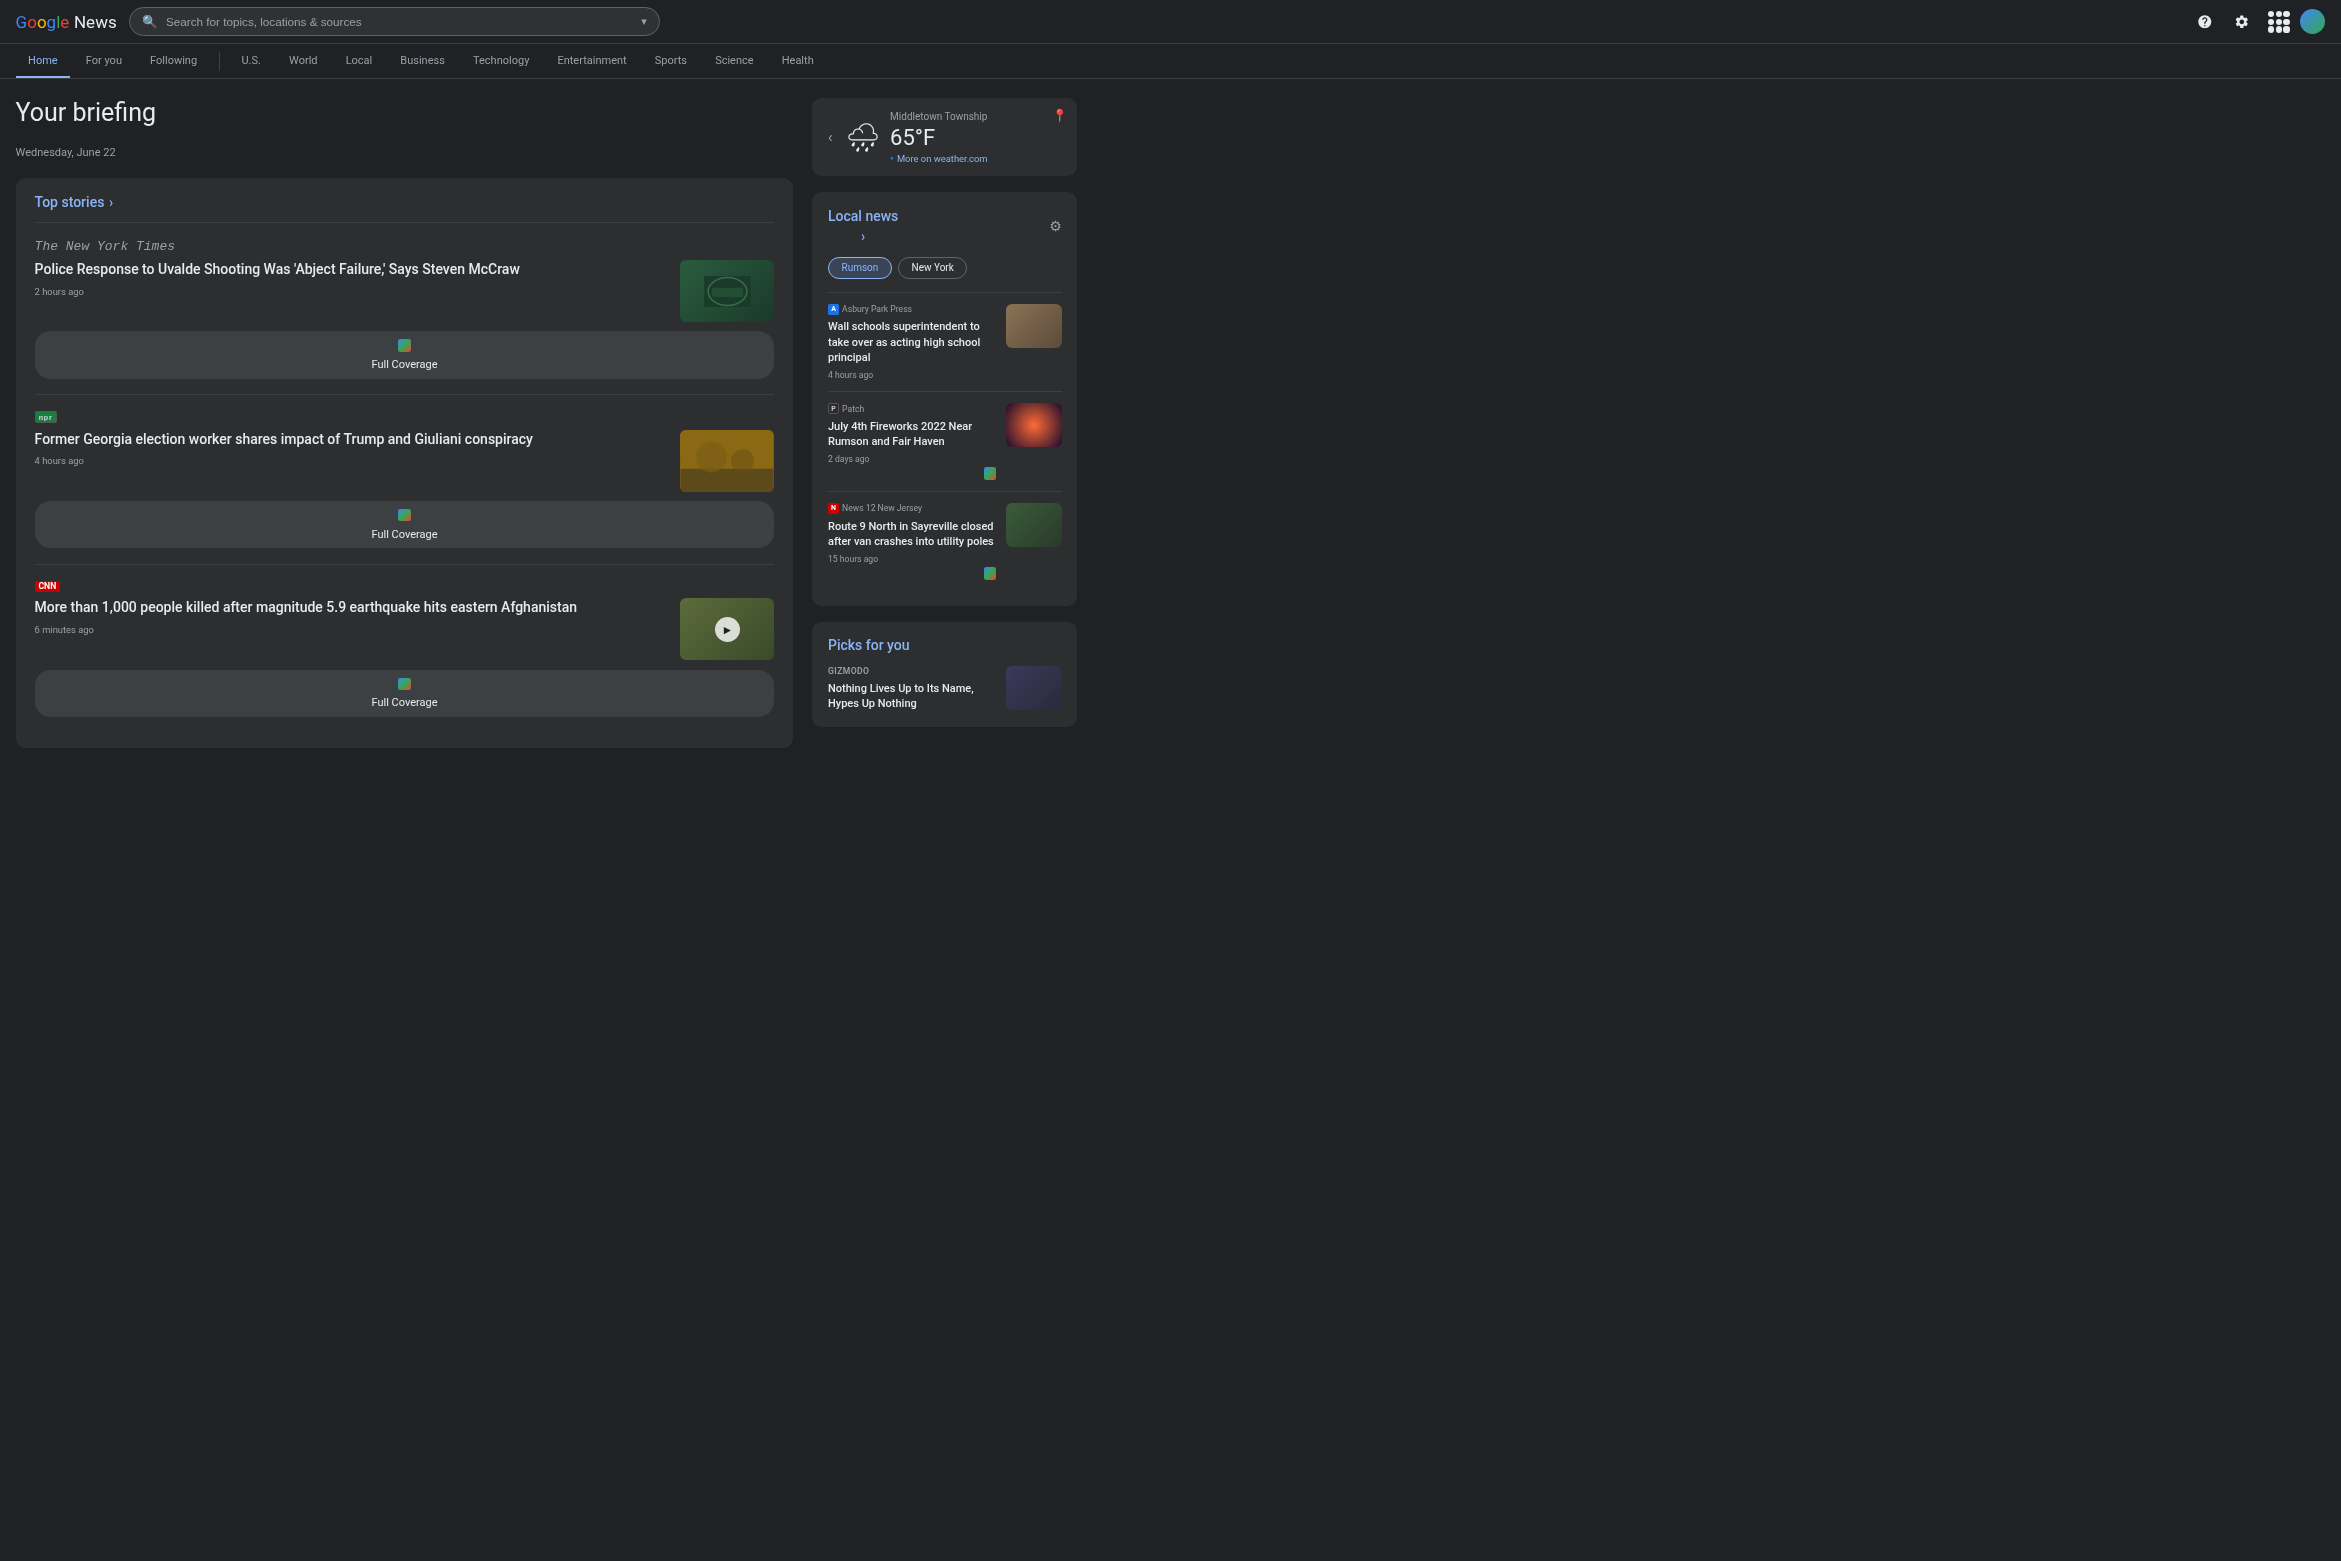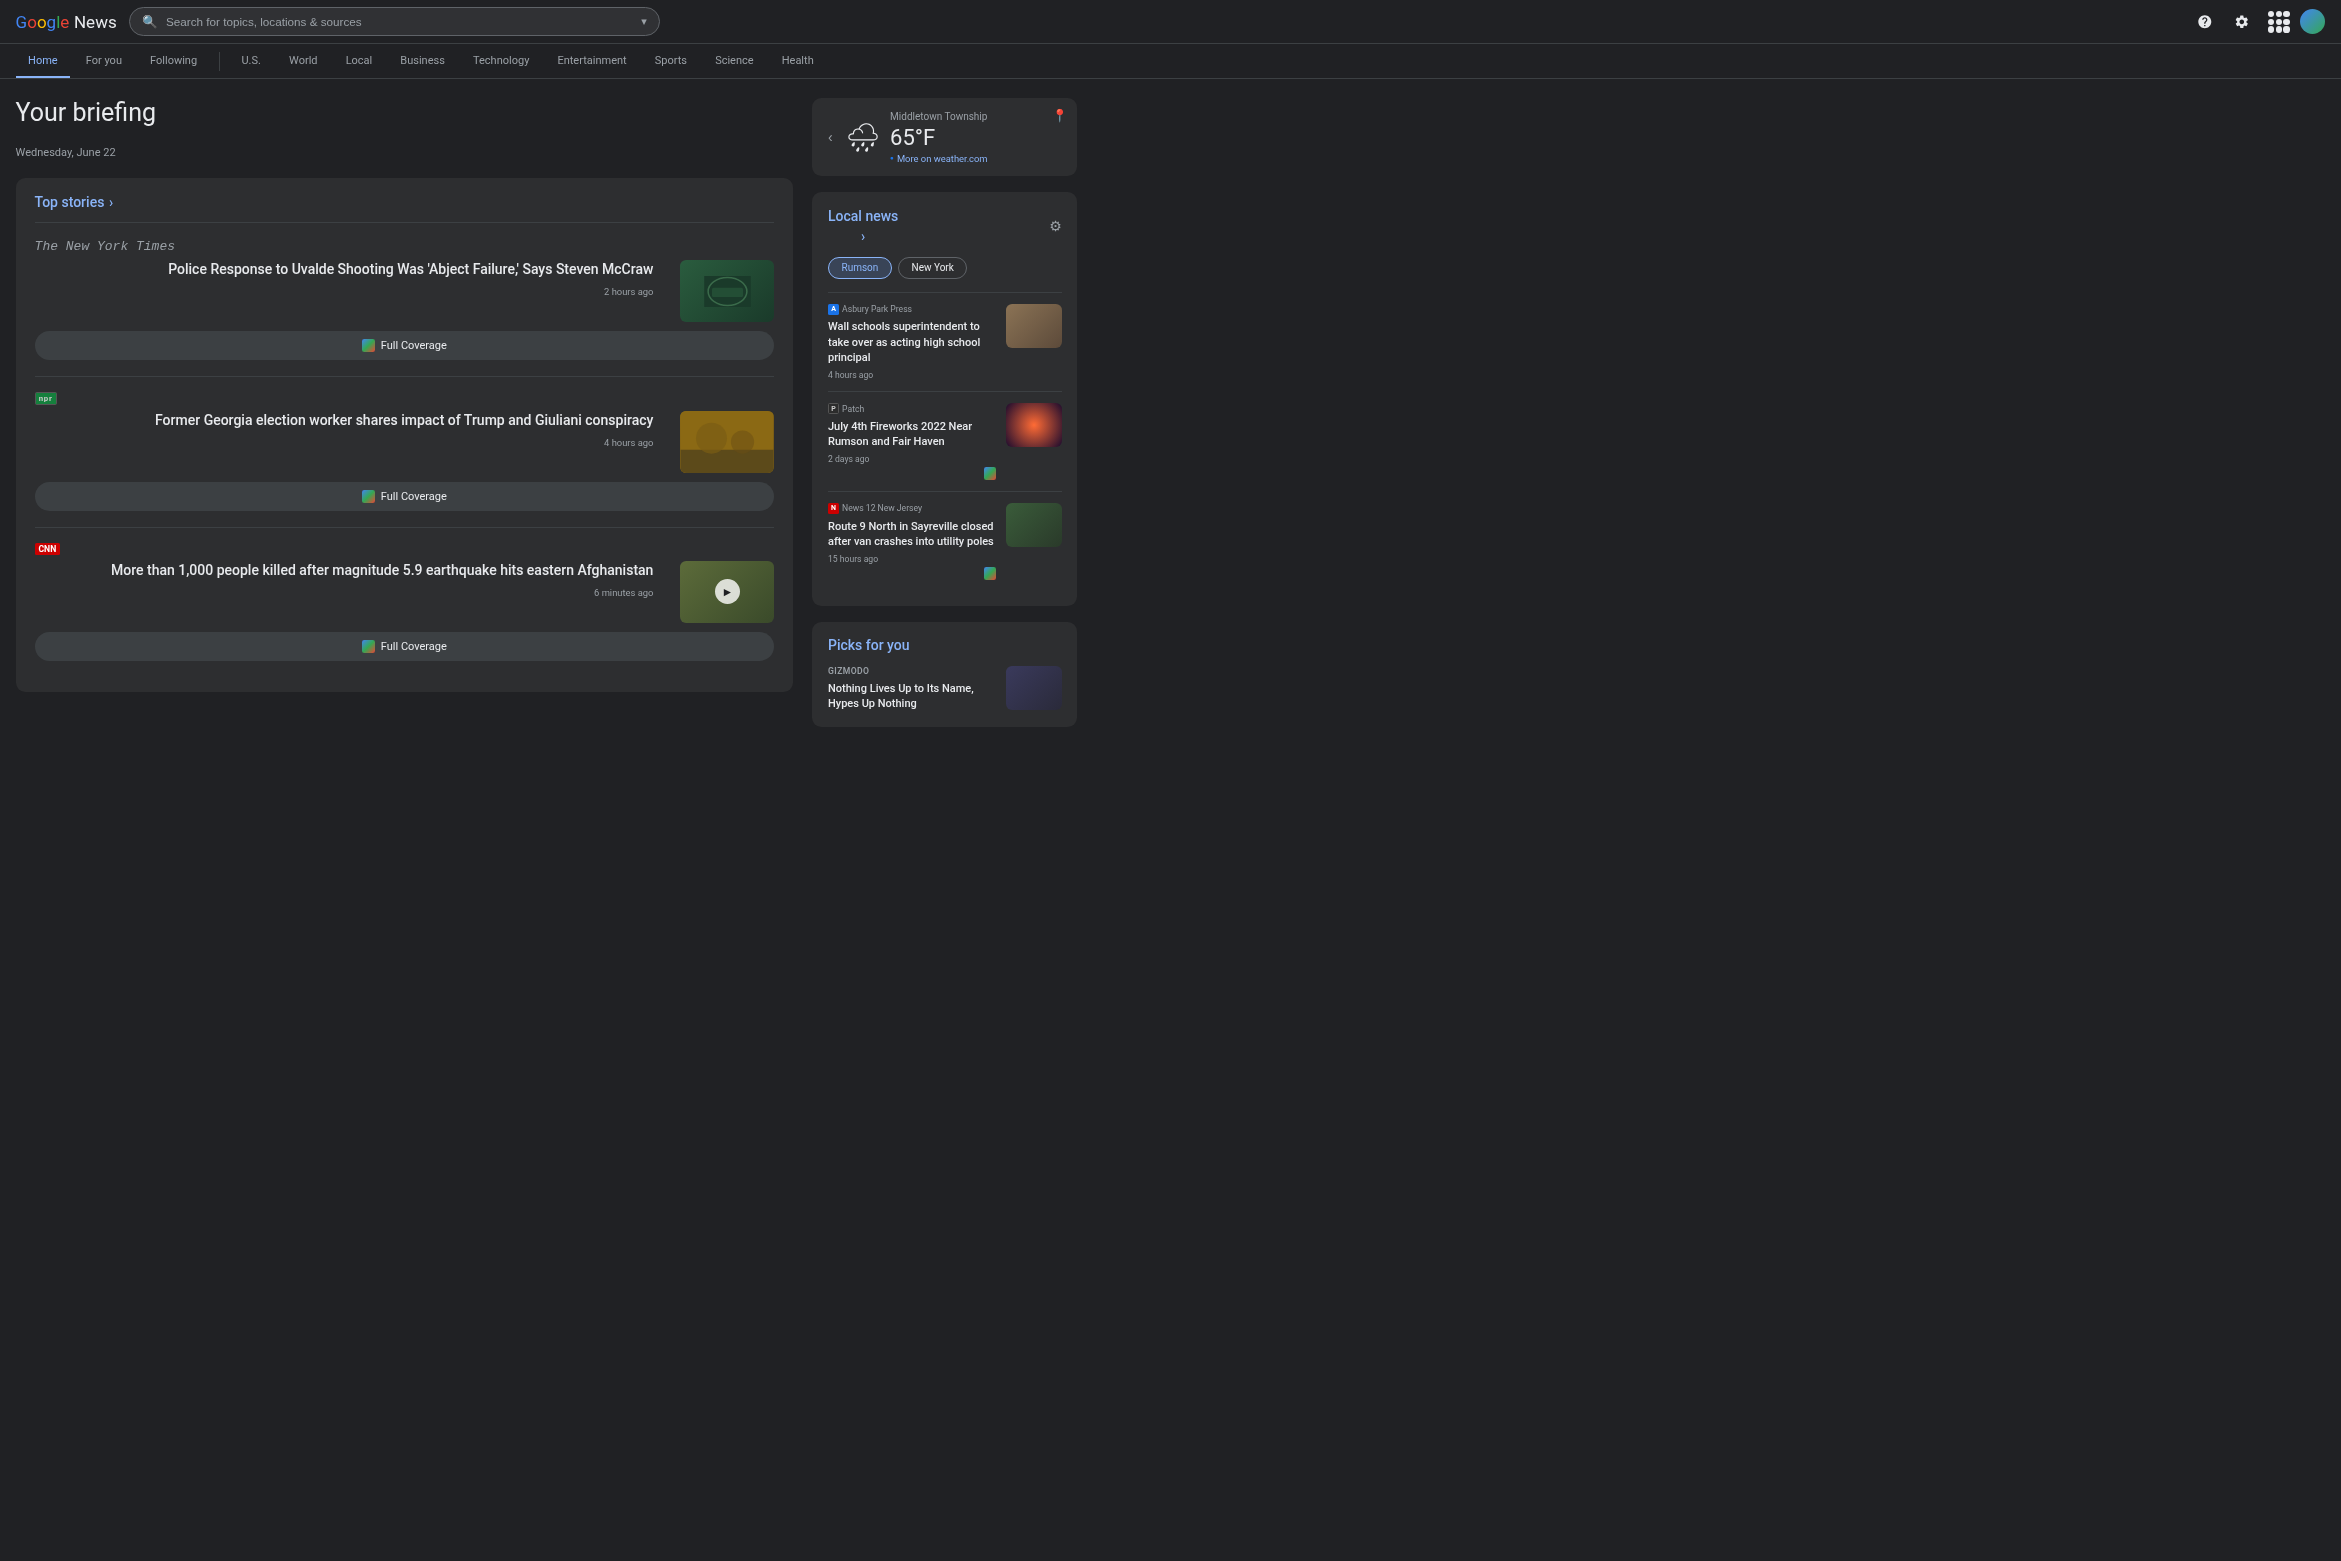--- a/index.html
+++ b/index.html
@@ -204,23 +204,22 @@
       background: #cc0000;
       padding: 0.8px 3.9px;
       border-radius: 1.6px;
       font-size: 8.6px;
       font-weight: bold;
       color: white;
     }
 
     .story-content {
       display: flex;
-      gap: 27px;
+      gap: 15px;
       align-items: flex-start;
-      text-align: right;
     }
     .story-text { flex: 1; }
     .story-headline {
       font-size: 14px;
       font-weight: 500;
       color: #e8eaed;
       line-height: 1.4;
       margin-bottom: 6.2px;
       cursor: pointer;
     }
@@ -270,20 +269,21 @@
       background: #3c4043;
       border: none;
       border-radius: 15.6px;
       padding: 7.8px 15.6px;
       color: #e8eaed;
       font-size: 11px;
       cursor: pointer;
       width: 100%;
       margin-top: 9.4px;
       font-family: inherit;
+      flex-direction: column;
     }
     .fc-icon {
       width: 12.5px; height: 12.5px;
       background: linear-gradient(135deg, #4285f4 0%, #34a853 50%, #ea4335 100%);
       border-radius: 2.3px;
       flex-shrink: 0;
     }
 
     
     .right-col {

